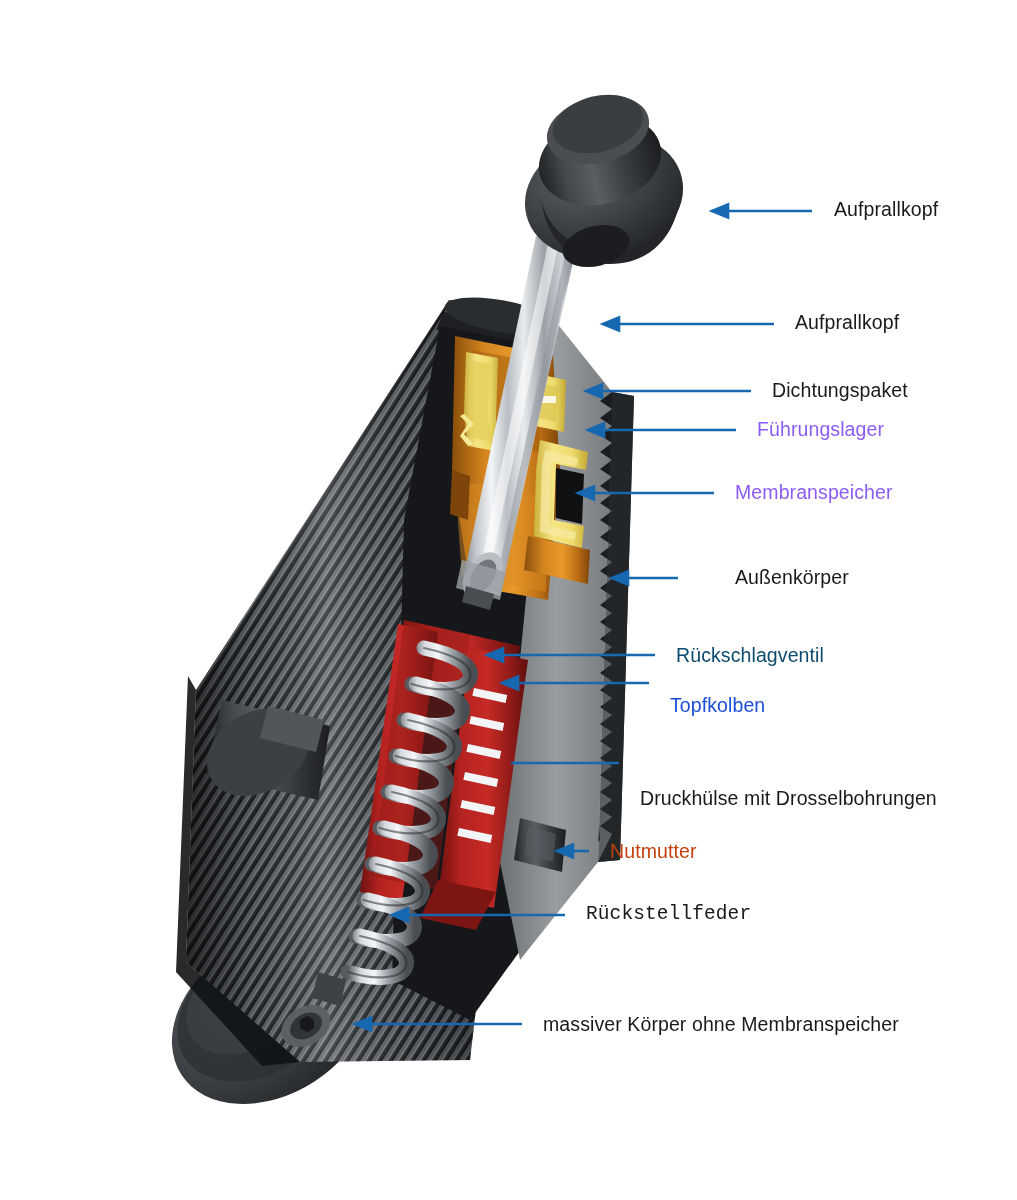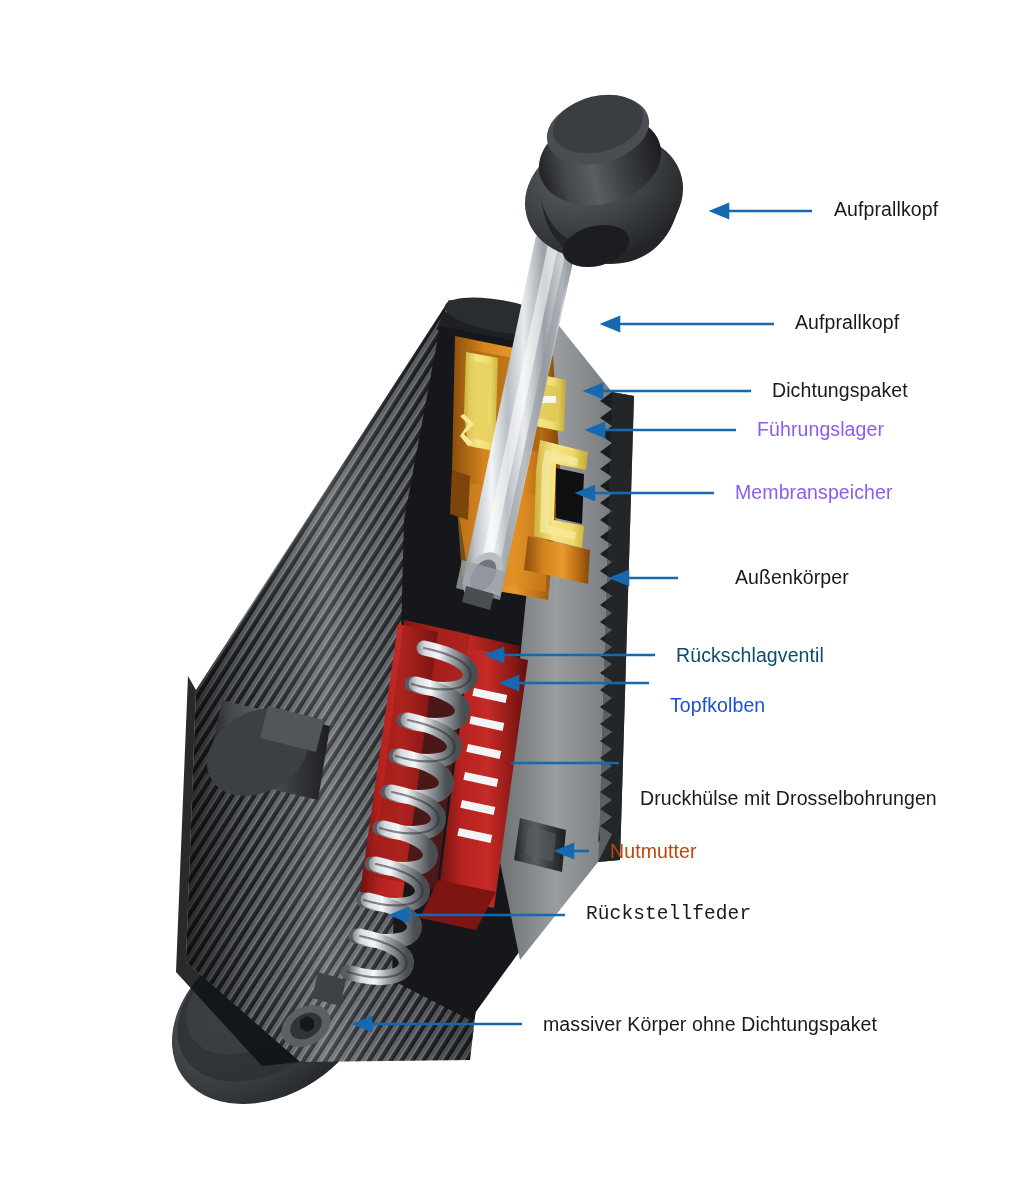--- a/index.html
+++ b/index.html
@@ -336,16 +336,16 @@
       <div class="callout-label" style="left: 795px; top: 313px; color: rgb(26, 26, 26);">Aufprallkopf</div>
       <div class="callout-label" style="left: 772px; top: 381px; color: rgb(26, 26, 26);">Dichtungspaket</div>
       <div class="callout-label" style="left: 757px; top: 420px; color: #8b5cf6;">Führungslager</div>
       <div class="callout-label" style="left: 735px; top: 483px; color: #8b5cf6;">Membranspeicher</div>
       <div class="callout-label" style="left: 699px; top: 568px; color: rgb(26, 26, 26); margin-left: 36px;">Außenkörper</div>
       <div class="callout-label" style="left: 676px; top: 646px; color: #0c4a6e;">Rückschlagventil</div>
       <div class="callout-label" style="left: 670px; top: 696px; color: #1d4ed8;">Topfkolben</div>
       <div class="callout-label" style="left: 640px; top: 753px; color: rgb(26, 26, 26); margin-top: 36px;">Druckhülse mit Drosselbohrungen</div>
       <div class="callout-label" style="left: 610px; top: 842px; color: #c2410c;">Nutmutter</div>
       <div class="callout-label" style="left: 586px; top: 905px; color: rgb(26, 26, 26); font-family: Liberation Mono, monospace;">Rückstellfeder</div>
-      <div class="callout-label" style="left: 543px; top: 1015px; color: rgb(26, 26, 26);">massiver Körper ohne Dichtungspaket</div>
+      <div class="callout-label" style="left: 543px; top: 1015px; color: rgb(26, 26, 26);">massiver Körper ohne Membranspeicher</div>
     </div>
 
 </div>
 
 </body></html>

